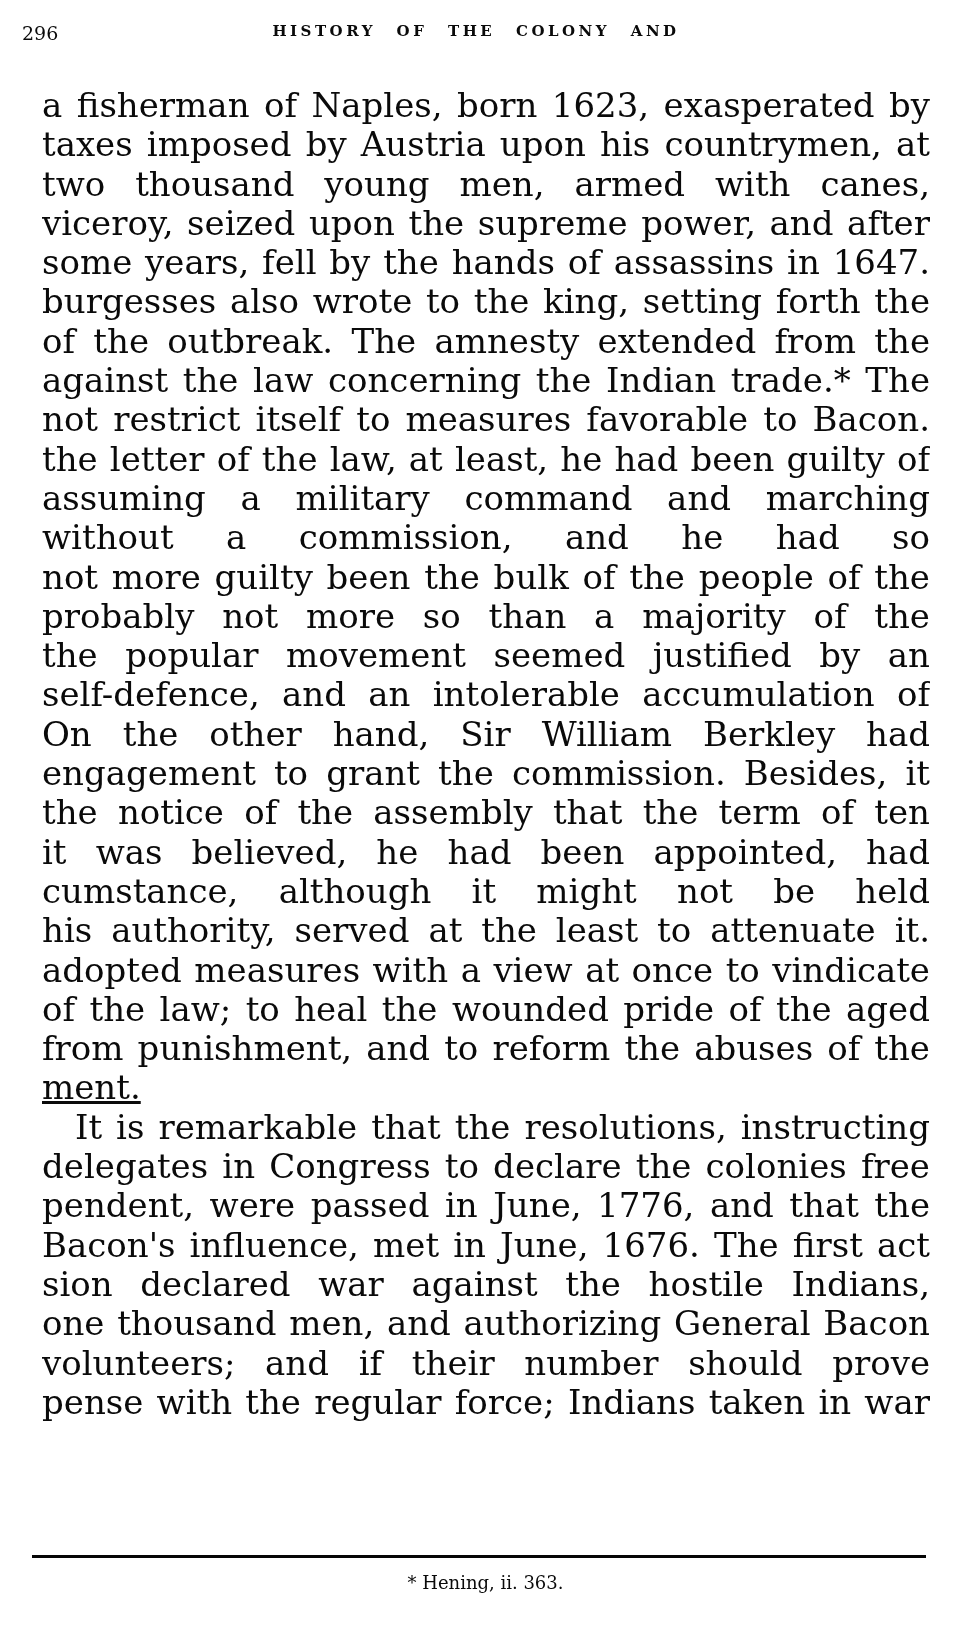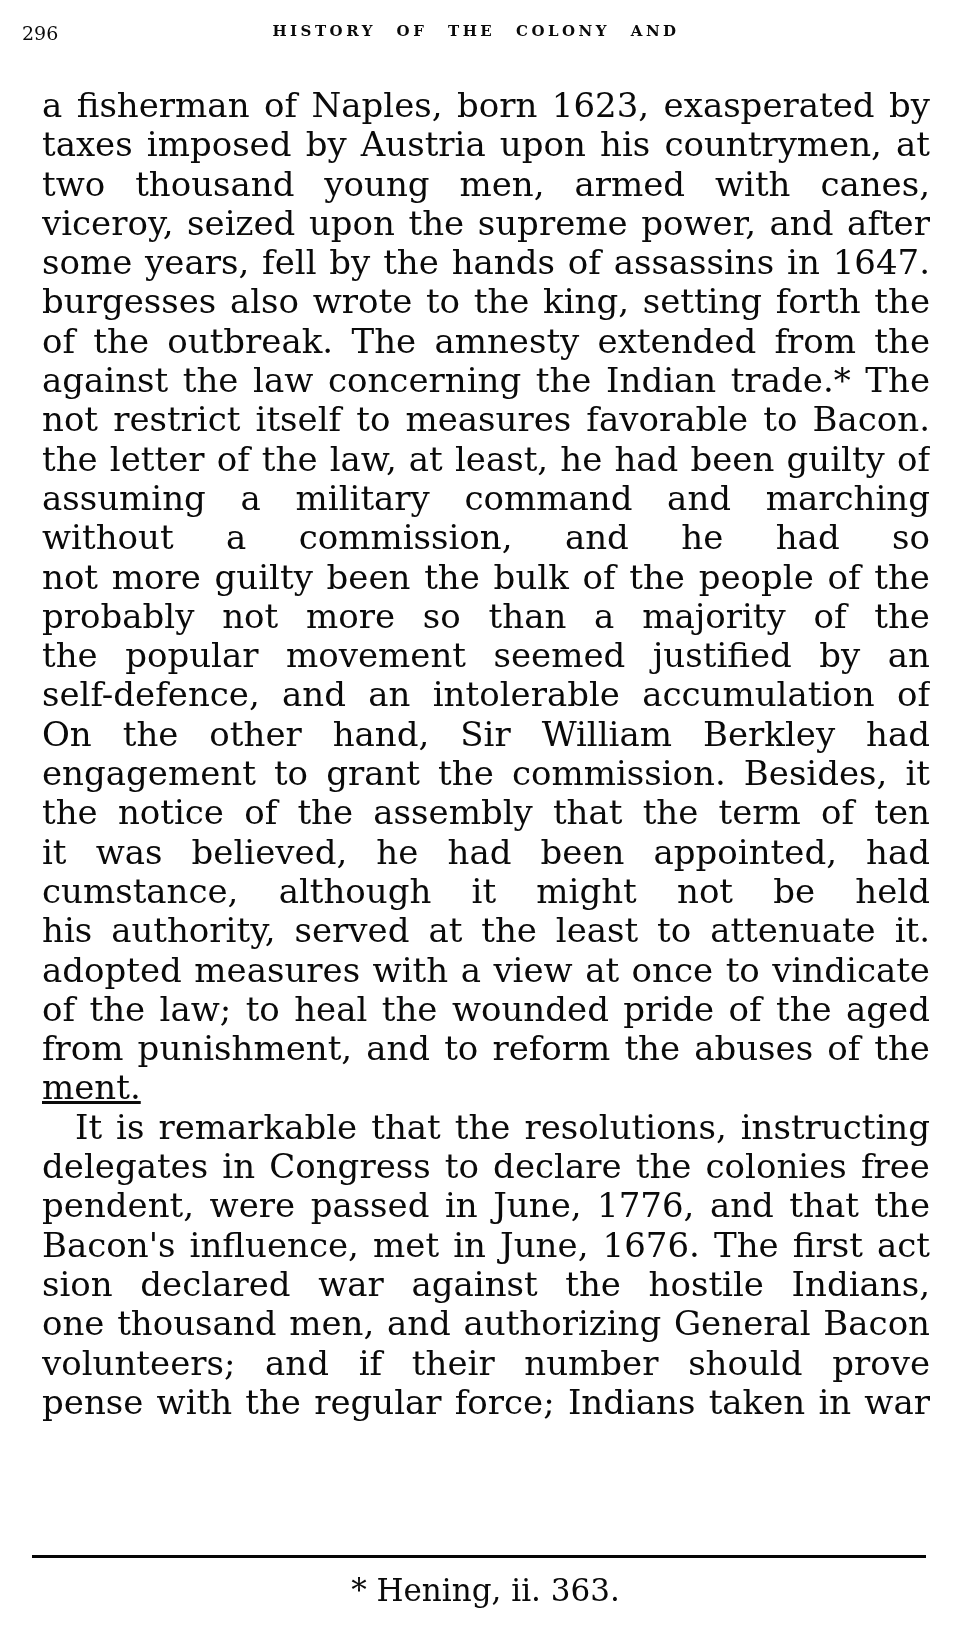--- a/index.html
+++ b/index.html
@@ -72,21 +72,21 @@
     width: 894px;
     height: 0;
     border-top: 3px solid #050505;
   }
   .footnote {
     position: absolute;
     top: 1572px;
     left: 0;
     width: 971px;
     text-align: center;
-    font-size: 31px;
+    font-size: 18px;
   }
 </style>
 </head>
 <body>
 
 <div class="page">
 
   <div class="header">
     <span class="page-number">296</span>
     <div class="running-head">HISTORY OF THE COLONY AND</div>

